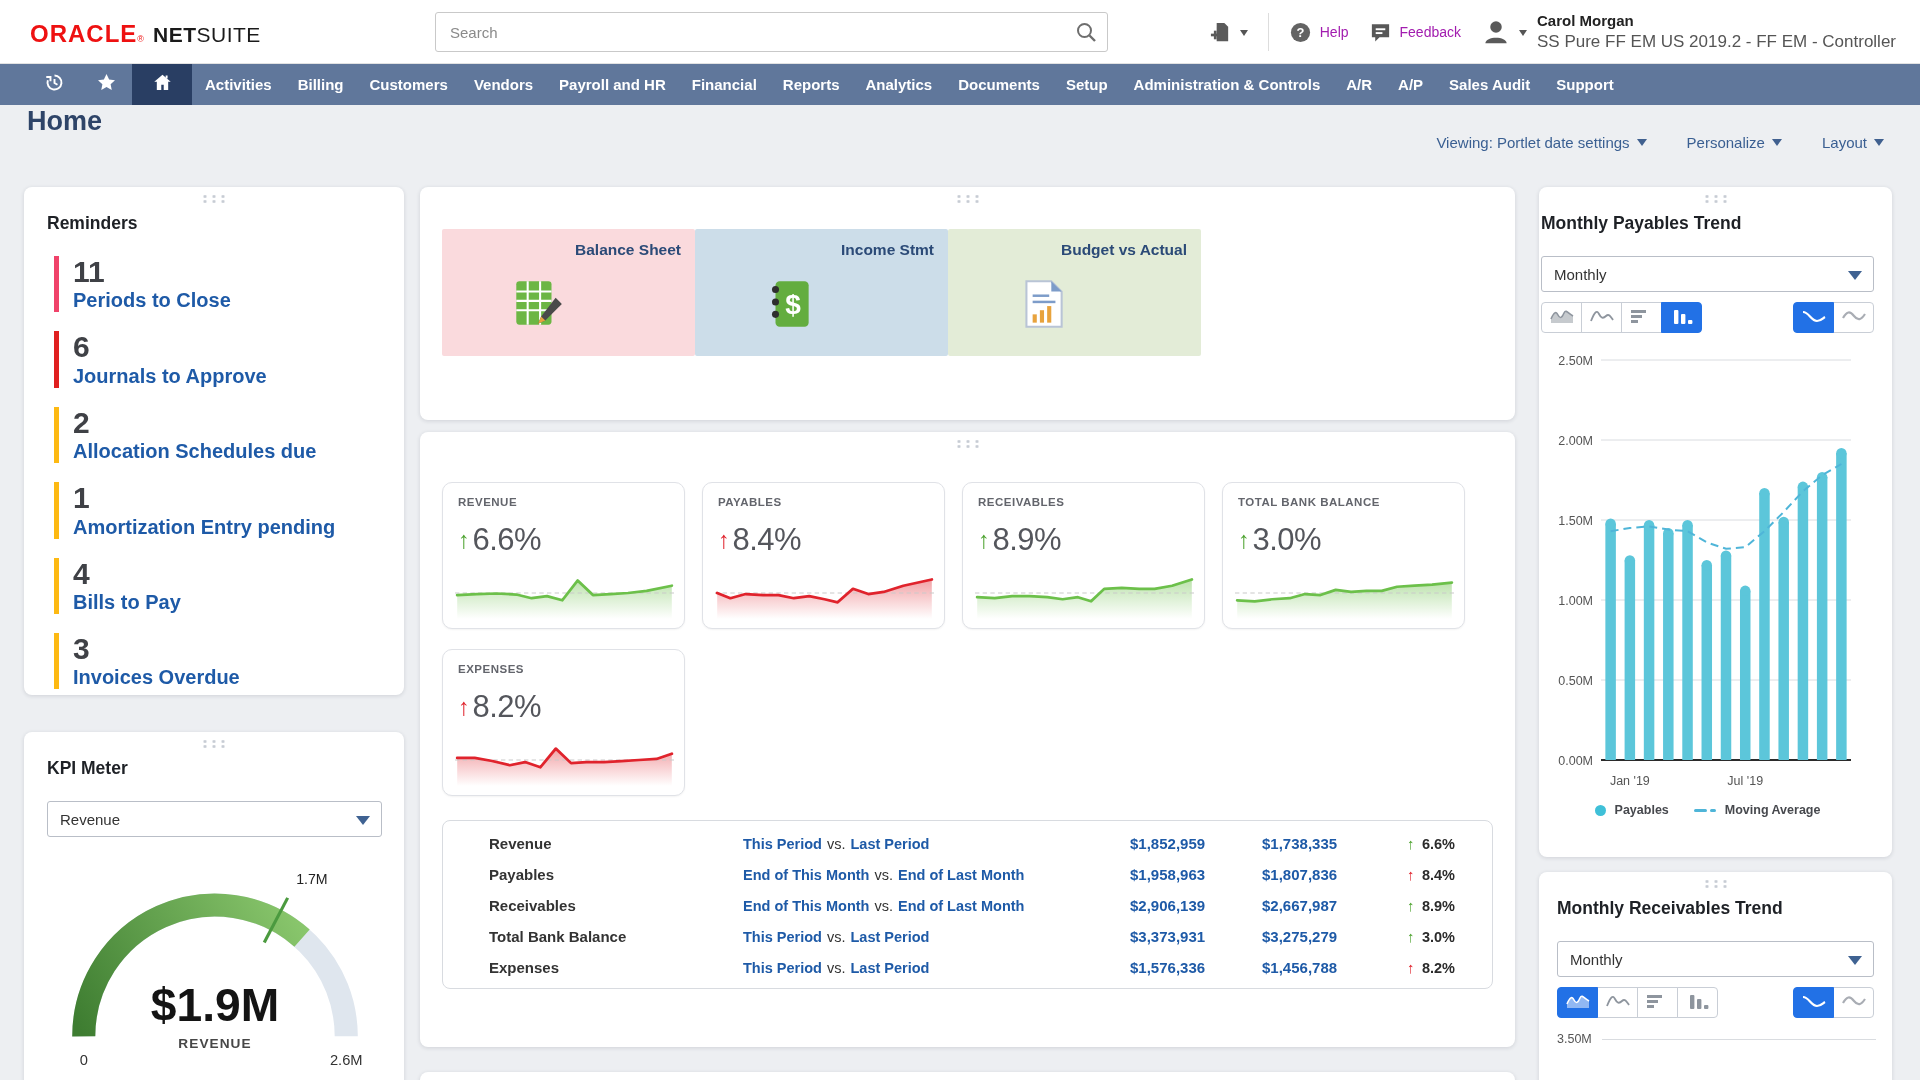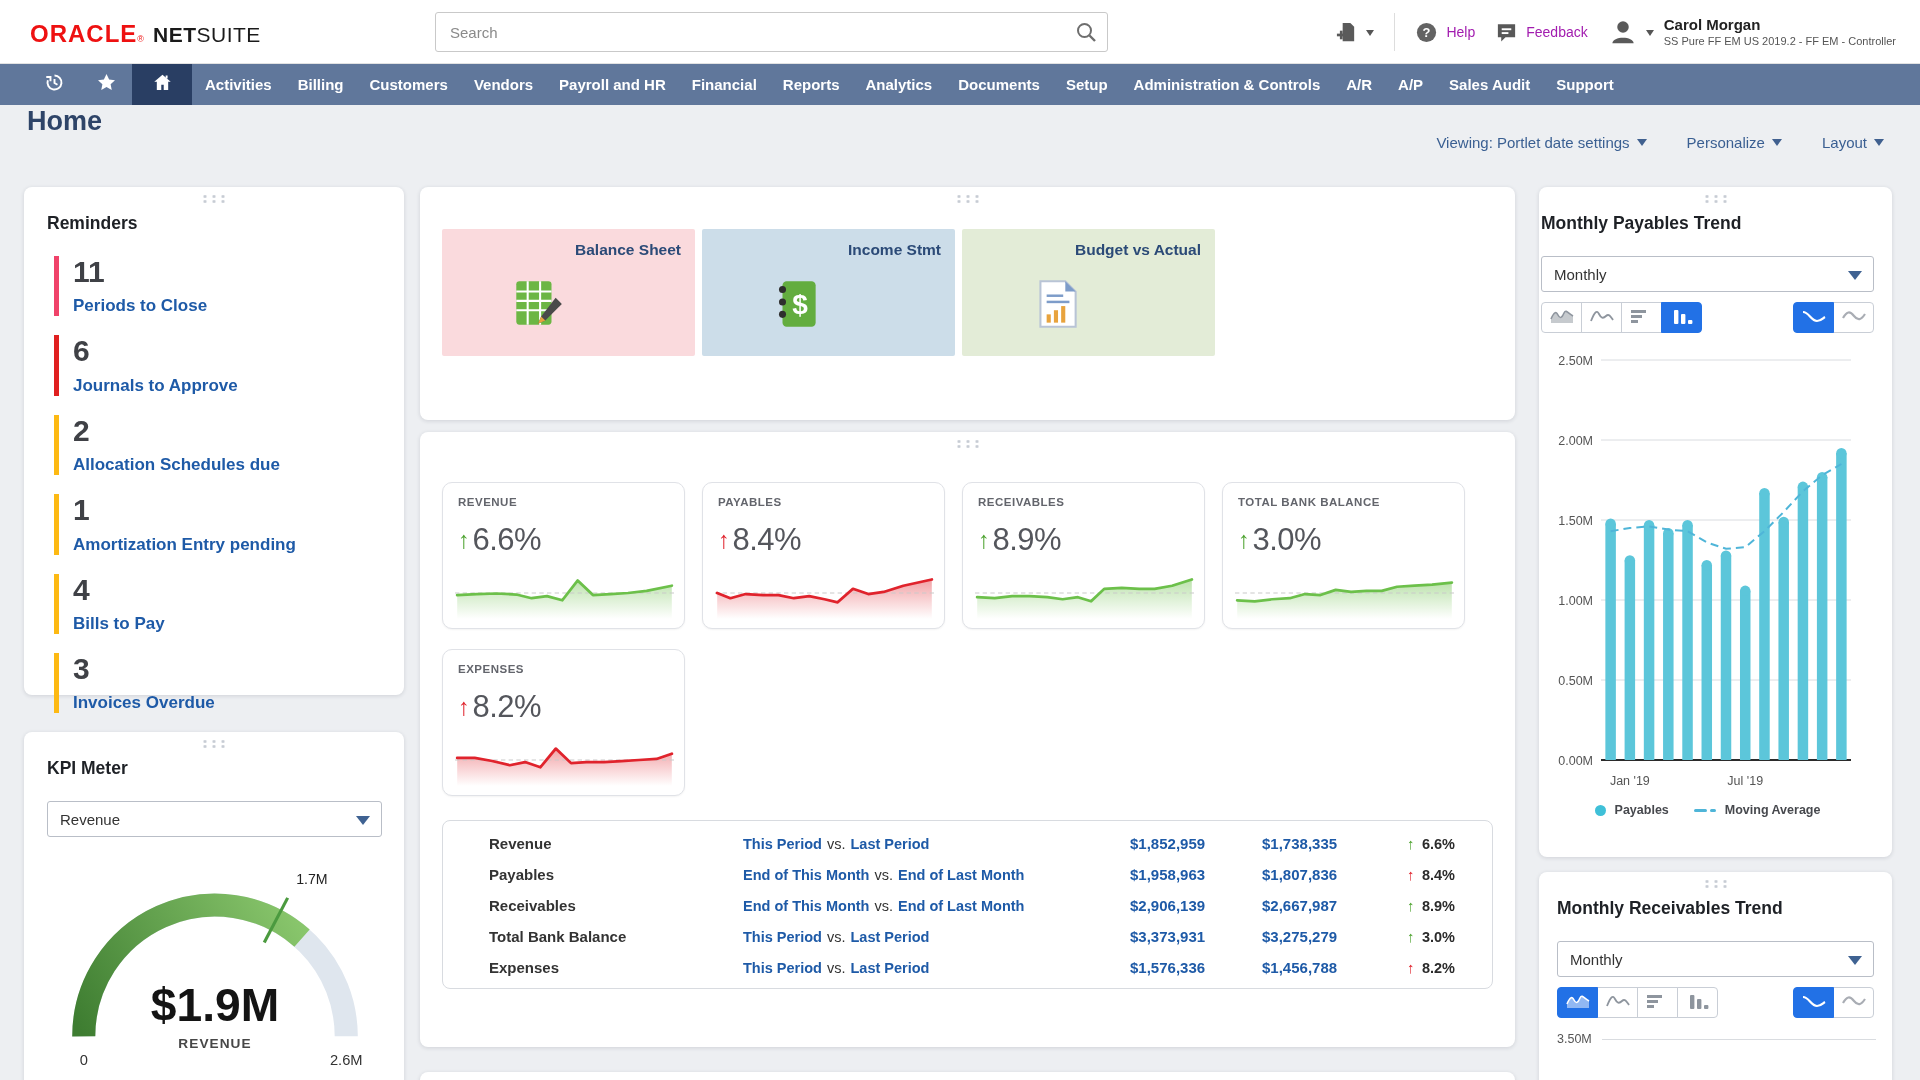--- a/index.html
+++ b/index.html
@@ -25,21 +25,21 @@
   .search-input::placeholder{color:#8a8a8a}
   .search-icon{position:absolute;right:10px;top:8px;width:24px;height:24px}
   .hdr-right{position:absolute;right:24px;top:0;height:64px;display:flex;align-items:center;gap:20px}
   .hdr-item{display:flex;align-items:center;gap:8px;cursor:pointer}
   .hdr-ic{width:23px;height:23px}
   .hdr-label{font-size:14px;color:#a21caf}
   .vdivider{width:1px;height:38px;background:#ddd}
   .caret-sm{width:0;height:0;border:4.5px solid transparent;border-top:6px solid #555;margin-top:5px}
   .userblock{line-height:1.25;margin-left:2px}
   .user-name{font-size:15px;font-weight:bold;color:#222}
-  .user-role{font-size:11px;color:#555}
+  .user-role{font-size:17px;color:#555}
 
   
   .navbar{position:absolute;left:0;top:64px;width:1920px;height:41px;background:var(--navbar-bg);display:flex;align-items:stretch;z-index:5}
   .nav-iconbtn{width:52px;display:flex;align-items:center;justify-content:center;cursor:pointer}
   .nav-iconbtn svg{width:21px;height:21px}
   .nav-home{width:60px;background:var(--navbar-selected-bg)}
   .nav-menu{display:flex;align-items:stretch}
   .nav-item{display:flex;align-items:center;padding:0 13px;color:#fff;font-size:15px;font-weight:bold;cursor:pointer;white-space:nowrap}
 
   
@@ -51,36 +51,36 @@
   
   .panel{position:absolute;background:#fff;border-radius:8px;box-shadow:0 1px 4px rgba(25,35,55,.14)}
   .panel-title{font-size:17.5px;font-weight:bold;color:#1e2126}
   .drag-handle{position:absolute;top:7px;left:50%;transform:translateX(-50%);width:27px;height:10px;cursor:grab;background-image:radial-gradient(circle,#c7ccd4 1.3px,transparent 1.6px);background-size:9px 5px}
 
   
   #panel-reminders{left:24px;top:187px;width:380px;height:508px;padding:26px 26px 12px 23px}
   .rem-list{margin-top:22px}
   .rem-item{border-left:5px solid #ccc;padding-left:14px;margin:0 0 19px 7px}
   .rem-count{font-size:30px;font-weight:bold;color:#3f4146;line-height:1.08}
-  .rem-label{font-size:17px;font-weight:bold;color:var(--text-link-blue);text-decoration:none;display:inline-block;margin-top:8px;cursor:pointer}
+  .rem-label{font-size:20px;font-weight:bold;color:var(--text-link-blue);text-decoration:none;display:inline-block;margin-top:1px;cursor:pointer}
 
   
   #panel-kpimeter{left:24px;top:732px;width:380px;height:356px;padding:26px 22px 0 23px}
   .selectbox{margin-top:22px;height:36px;border:1px solid #b9bec7;border-radius:3px;background:#fff;display:flex;align-items:center;padding:0 12px;cursor:pointer;position:relative}
   .selectbox .sel-text{font-size:15px;color:#333}
   .sel-caret{position:absolute;right:11px;top:14px;width:0;height:0;border:7px solid transparent;border-top:9px solid #3f6292}
   .gauge{display:block;margin:26px auto 0;width:336px;height:205px}
   .g-value{font-size:44px;font-weight:bold;fill:#141414;text-anchor:middle}
   .g-metric{font-size:13px;font-weight:bold;fill:#474747;letter-spacing:1px;text-anchor:middle}
   .g-min,.g-max{font-size:14px;fill:#333;text-anchor:middle}
   .g-target{font-size:13.5px;fill:#222}
 
   
   #panel-tiles{left:420px;top:187px;width:1095px;height:233px;padding:22px 22px 0 22px}
-  .tiles-row{display:flex;gap:7px;margin-top:20px}
+  .tiles-row{display:flex;margin-top:20px}
   .tile{position:relative;width:253px;height:127px;border-radius:2px;cursor:pointer}
   .tile-label{position:absolute;top:12px;right:14px;font-size:15.5px;font-weight:bold;color:#2b4a77}
   .tile-icon{position:absolute;left:66px;top:46px;width:58px;height:58px}
   .tile-icon svg{width:100%;height:100%}
 
   
   #panel-kpi{left:420px;top:432px;width:1095px;height:615px;padding:24px 22px 0 22px}
   .kpi-cards{display:flex;flex-wrap:wrap;gap:20px 17px;margin-top:26px}
   .kpi-card{position:relative;width:243px;height:147px;border:1px solid #e0e2e7;border-radius:10px;padding:13px 15px;box-shadow:0 1px 2px rgba(0,0,0,.05);cursor:pointer;background:#fff}
   .kpi-label{font-size:11.5px;font-weight:bold;color:#63656c;letter-spacing:.5px}

